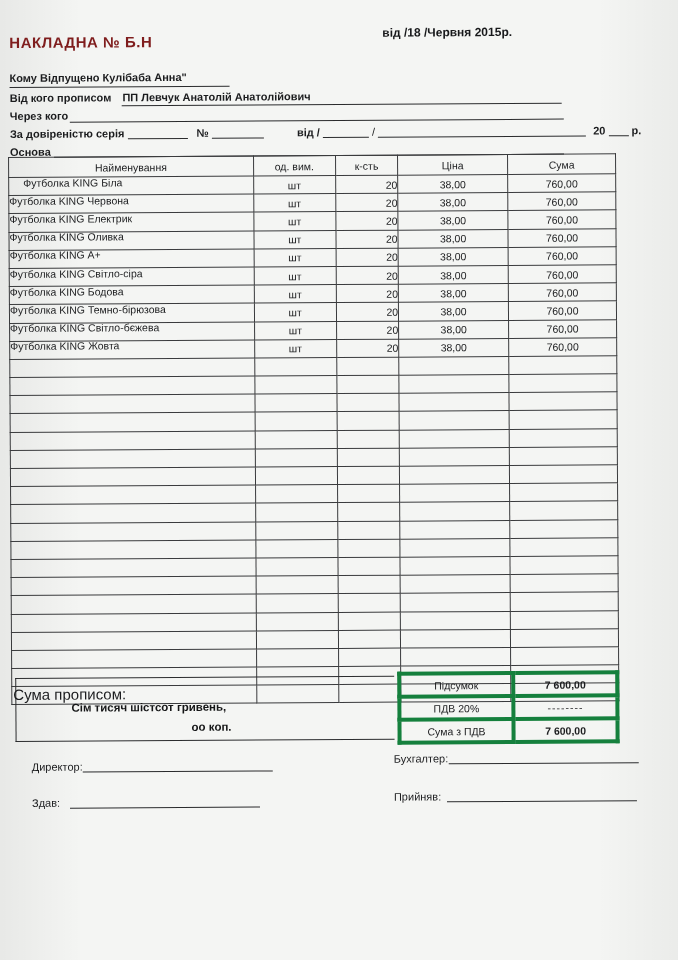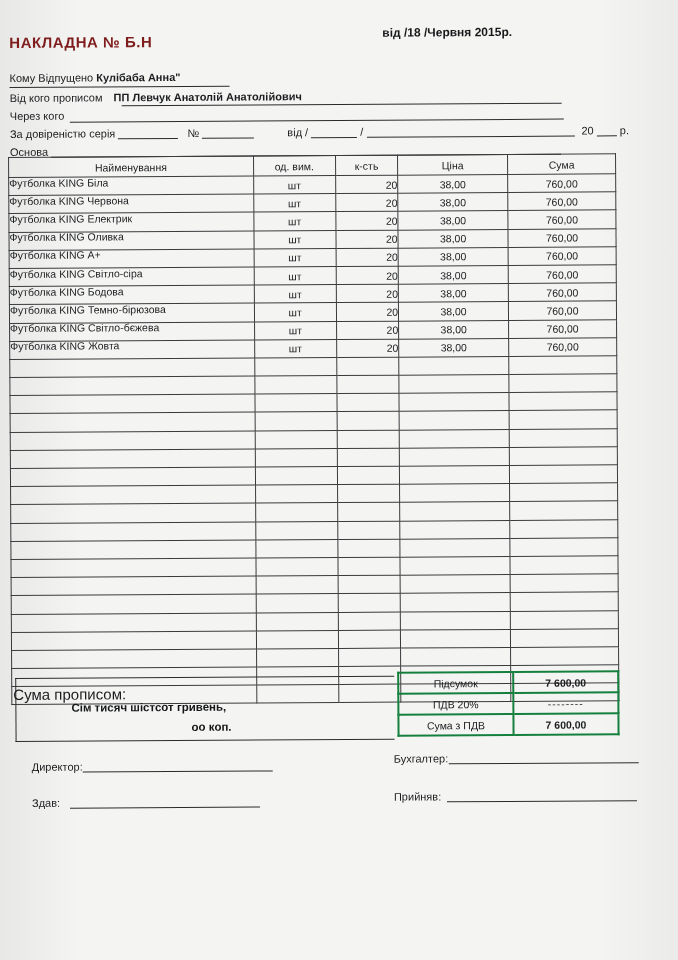--- a/index.html
+++ b/index.html
@@ -60,21 +60,21 @@
     font-weight: bold;
     color: #17181a;
   }
 
   .frm {
     position: absolute;
     font-size: 11px;
     color: #1b1c1e;
     white-space: nowrap;
   }
-  .frm .lbl { font-weight: normal; }
+  .frm .lbl { font-weight: bold; }
   .frm .hand { font-weight: bold; }
   .ul {
     display: inline-block;
     border-bottom: 1px solid #2a2b2d;
     vertical-align: bottom;
     height: 13px;
   }
 
   
   .tbl {
@@ -111,21 +111,21 @@
   .totals {
     position: absolute;
     left: 396px;
     top: 672px;
     width: 222px;
     border-collapse: collapse;
     font-size: 10.5px;
     color: #1b1c1e;
   }
   .totals td {
-    border: 2px solid #15803d;
+    border: 4px solid #15803d;
     height: 19px;
     padding: 0 22px;
   }
   .totals .t-lbl { width: 114px; text-align: center; }
   .totals .t-val { width: 108px; text-align: center; font-weight: bold; }
   .totals .t-val.dim { font-weight: normal; letter-spacing: 1px; }
 
   .sum-words-lbl {
     position: absolute;
     left: 12px;
@@ -223,21 +223,21 @@
         <tr>
           <th class="c-name" style="text-align:center;">Найменування</th>
           <th class="c-unit">од. вим.</th>
           <th class="c-qty" style="text-align:center; padding-right:0;">к-сть</th>
           <th class="c-price">Ціна</th>
           <th class="c-sum">Сума</th>
         </tr>
       </thead>
       <tbody>
           <tr>
-            <td class="c-name row-name"><span style="position: relative; top: -4px;">Футболка KING Біла</span></td>
+            <td class="c-name row-name"><span style="position: relative; top: -4px; padding-left: 14px;">Футболка KING Біла</span></td>
             <td class="c-unit">шт</td>
             <td class="c-qty">20</td>
             <td class="c-price">38,00</td>
             <td class="c-sum">760,00</td>
           </tr>
           <tr>
             <td class="c-name row-name"><span style="position: relative; top: -4px;">Футболка KING Червона</span></td>
             <td class="c-unit">шт</td>
             <td class="c-qty">20</td>
             <td class="c-price">38,00</td>

